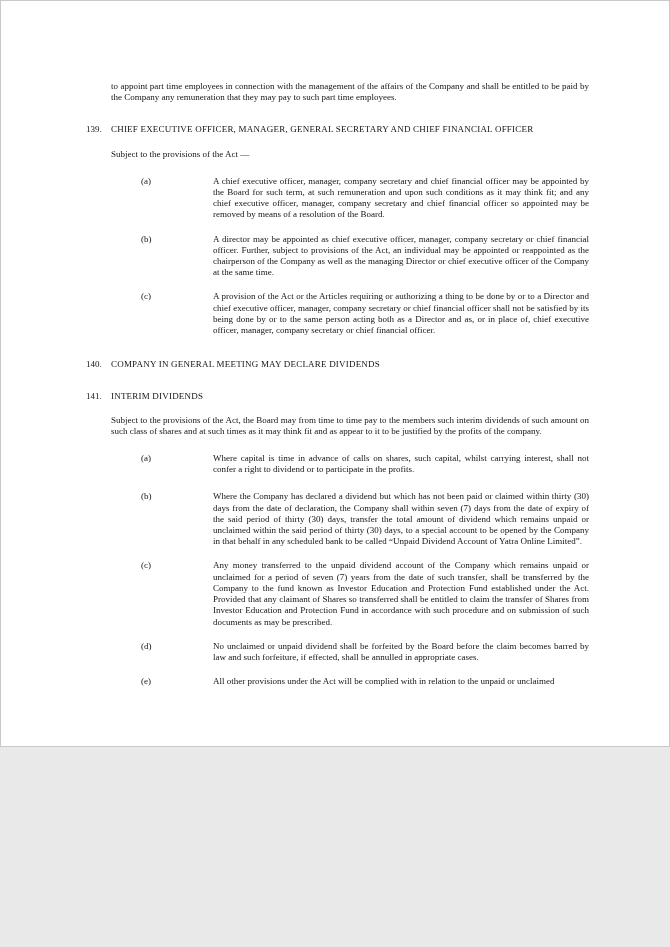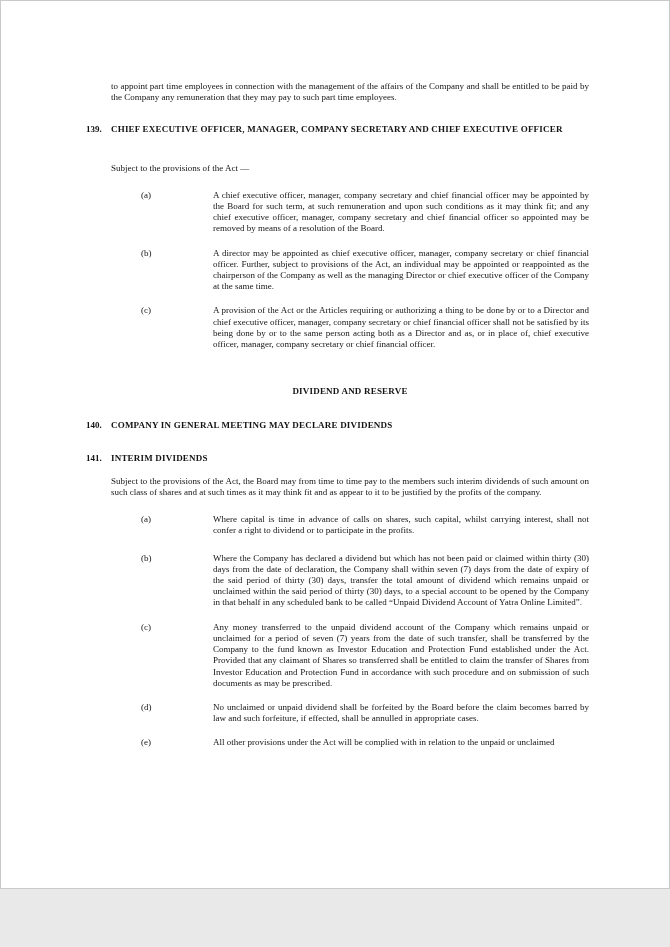--- a/index.html
+++ b/index.html
@@ -1,45 +1,45 @@
 <!DOCTYPE html>
 <html><head>
 <meta charset="utf-8">
 <style>
   * { margin: 0; padding: 0; box-sizing: border-box; }
   html, body { background: #e9e9e9; }
   .doc-page {
     position: relative;
     width: 670px;
-    height: 889px;
+    height: 747px;
     margin: 0 auto;
     background: #ffffff;
     border: 1px solid #c9c9c9;
     font-family: "Liberation Serif", "DejaVu Serif", serif;
     font-size: 9px;
     line-height: 11.2px;
     color: #141414;
     overflow: hidden;
   }
   .content {
     position: absolute;
     left: 110px;
     top: 80px;
     width: 478px;
   }
   .para { text-align: justify; }
   .sec-head {
     display: flex;
     margin-left: -25px;
-    font-weight: bold;
+    font-weight: normal;
     text-align: justify;
   }
   .sec-num { width: 25px; flex: 0 0 25px; }
   .sec-title { flex: 1; letter-spacing: 0.2px; }
-  .sec-lead { margin-top: 27px; }
+  .sec-lead { margin-top: 13px; }
   .clause {
     display: flex;
     margin-left: 30px;
     margin-top: 13px;
     align-items: flex-start;
   }
   .clause-label { width: 35px; flex: 0 0 35px; }
   .clause-text { flex: 1; text-align: justify; margin-left: 37px; }
   .mt-intro { margin-top: 0; }
   .mt-sec { margin-top: 21px; }
@@ -65,39 +65,38 @@
 <body>
 
 <div class="doc-page">
   <div class="content">
 
     <p class="para mt-intro">to appoint part time employees in connection with the management of the affairs of the Company and shall be entitled to be paid by the Company any remuneration that they may pay to such part time employees.</p>
 
     <div class="section">
       <div class="sec-head mt-sec">
         <span class="sec-num">139.</span>
-        <span class="sec-title">CHIEF EXECUTIVE OFFICER, MANAGER, COMPANY SECRETARY AND CHIEF EXECUTIVE OFFICER</span>
+        <span class="sec-title">CHIEF EXECUTIVE OFFICER, MANAGER, GENERAL SECRETARY AND CHIEF FINANCIAL OFFICER</span>
       </div>
       <p class="para sec-lead">Subject to the provisions of the Act —</p>
 
       <div class="clause clause-wide">
         <span class="clause-label">(a)</span>
         <p class="clause-text">A chief executive officer, manager, company secretary and chief financial officer may be appointed by the Board for such term, at such remuneration and upon such conditions as it may think fit; and any chief executive officer, manager, company secretary and chief financial officer so appointed may be removed by means of a resolution of the Board.</p>
       </div>
       <div class="clause">
         <span class="clause-label">(b)</span>
         <p class="clause-text">A director may be appointed as chief executive officer, manager, company secretary or chief financial officer. Further, subject to provisions of the Act, an individual may be appointed or reappointed as the chairperson of the Company as well as the managing Director or chief executive officer of the Company at the same time.</p>
       </div>
       <div class="clause">
         <span class="clause-label">(c)</span>
         <p class="clause-text">A provision of the Act or the Articles requiring or authorizing a thing to be done by or to a Director and chief executive officer, manager, company secretary or chief financial officer shall not be satisfied by its being done by or to the same person acting both as a Director and as, or in place of, chief executive officer, manager, company secretary or chief financial officer.</p>
       </div>
     </div>
 
-    <div class="center-head">DIVIDEND AND RESERVE</div>
 
     <div class="section">
       <div class="sec-head mt-after-center">
         <span class="sec-num">140.</span>
         <span class="sec-title">COMPANY IN GENERAL MEETING MAY DECLARE DIVIDENDS</span>
       </div>
     </div>
 
     <div class="section">
       <div class="sec-head mt-sec">

